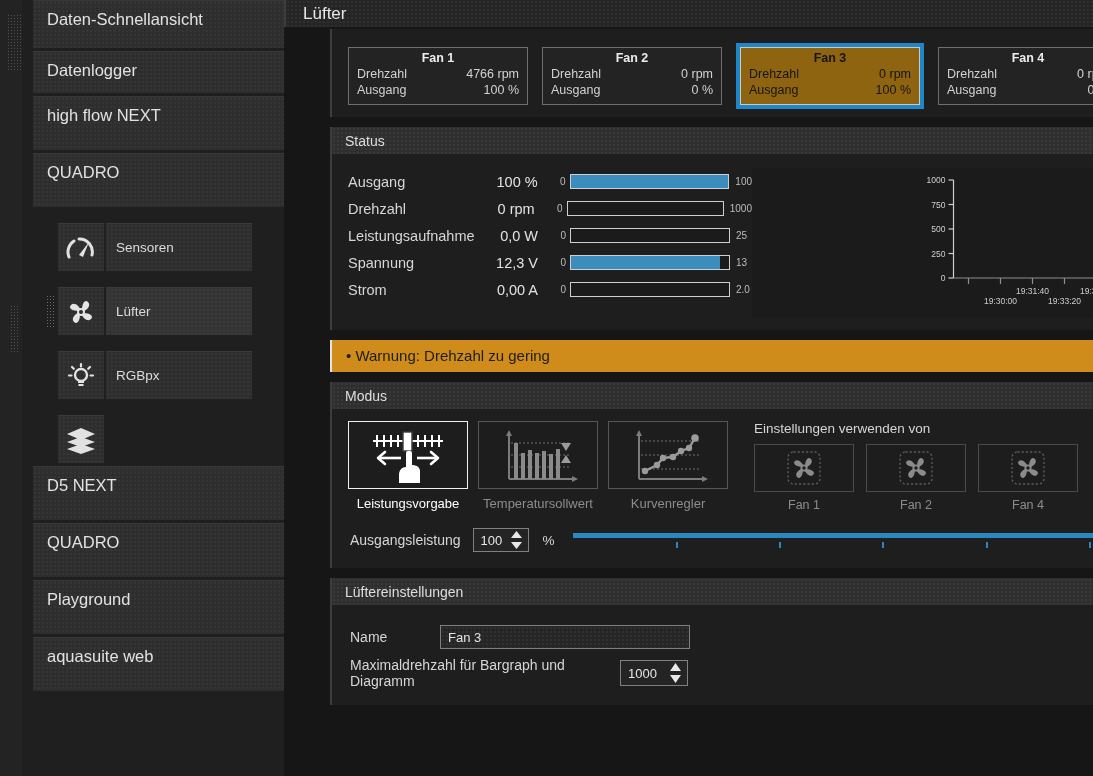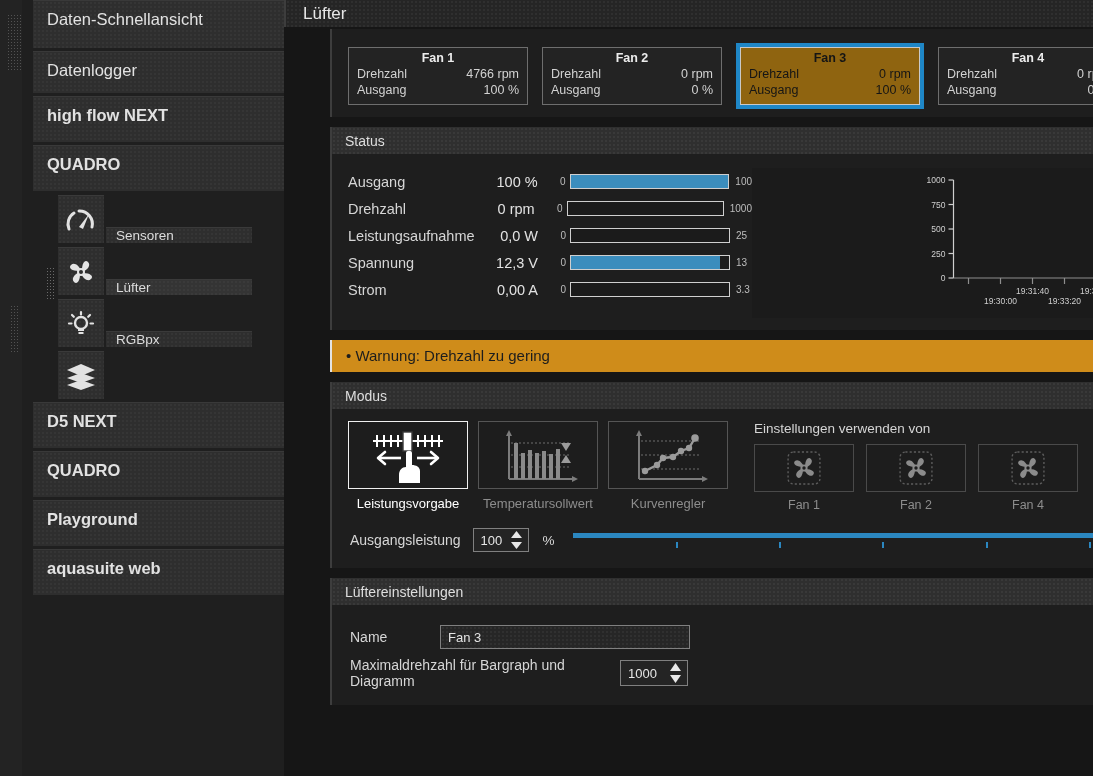--- a/index.html
+++ b/index.html
@@ -42,30 +42,30 @@
     width: 251px;
     background: #2e2e2e;
     background-image: radial-gradient(rgba(255,255,255,.035) 0.7px, transparent 0.8px);
     background-size: 4px 4px;
     color: #e2e2e2;
     font-size: 16.5px;
     padding: 9px 12px 9px 14px;
     border-top: 1px solid #393939;
   }
   .nav-item.tall { height: 48px; }
-  .nav-item.xtall { height: 46px; font-weight: bold; }
+  .nav-item.xtall { height: 54px; }
   .nav-item.std { height: 42px; }
   .nav-plus {
     position: absolute; right: 10px; top: 13px;
     width: 20px; height: 20px;
   }
   .leak-icon { position: absolute; right: 8px; bottom: 6px; width: 26px; height: 24px; }
 
   
-  .dev-row { display: flex; margin: 4px 0 3px 36px; width: 194px; height: 48px; align-items: flex-end; }
+  .dev-row { display: flex; margin: 16px 0 3px 36px; width: 194px; height: 48px; }
   .dev-icon {
     width: 46px; height: 48px; flex: 0 0 46px;
     background: #2e2e2e;
     background-image: radial-gradient(rgba(255,255,255,.04) 0.7px, transparent 0.8px);
     background-size: 4px 4px;
     display: flex; align-items: center; justify-content: center;
     border-top: 1px solid #3a3a3a;
   }
   .dev-label {
     flex: 1; background: #2e2e2e;
@@ -419,21 +419,21 @@
               <span class="smax">13</span>
             </div>
 
             <div class="srow">
               <span class="slabel">Strom</span>
               <span class="sval">0,00 A</span>
               <span class="smin">0</span>
               <span class="sbar">
                   <i class="fill" style="width:0%"></i>
                 </span>
-              <span class="smax">3.3</span>
+              <span class="smax">2.0</span>
             </div>
           </div>
 
           <div class="chartwrap">
             <svg width="100%" height="150" viewBox="0 0 360 150">
 
               <line x1="50" y1="12" x2="50" y2="110" stroke="#cfcfcf" stroke-width="1.2"></line>
               <line x1="50" y1="110" x2="228" y2="110" stroke="#8e8e8e" stroke-width="1.2"></line>
               <line x1="228" y1="12" x2="228" y2="110" stroke="#cfcfcf" stroke-width="1.2"></line>
 

